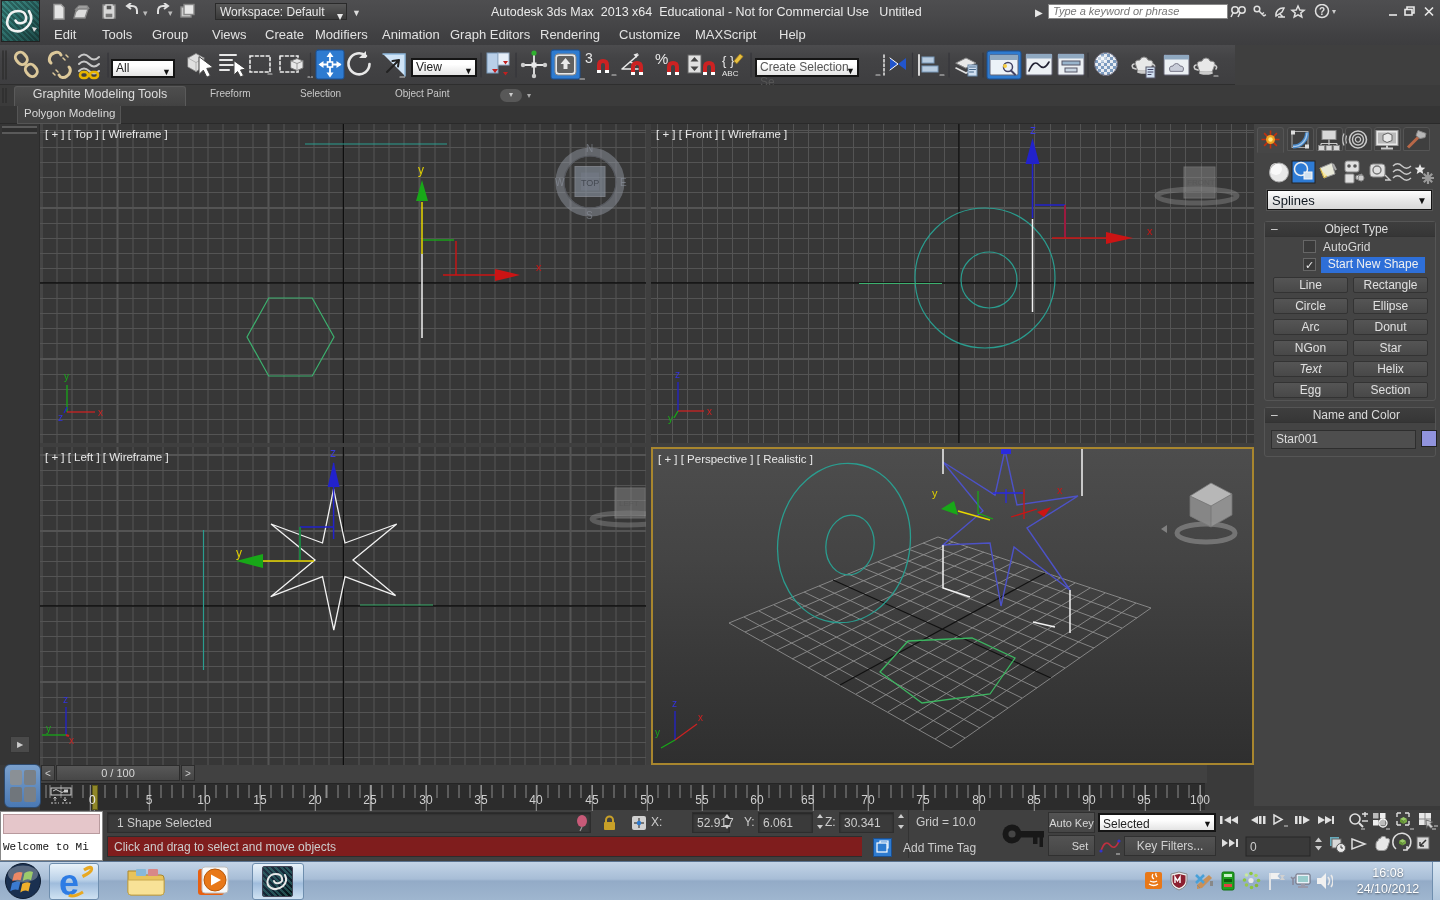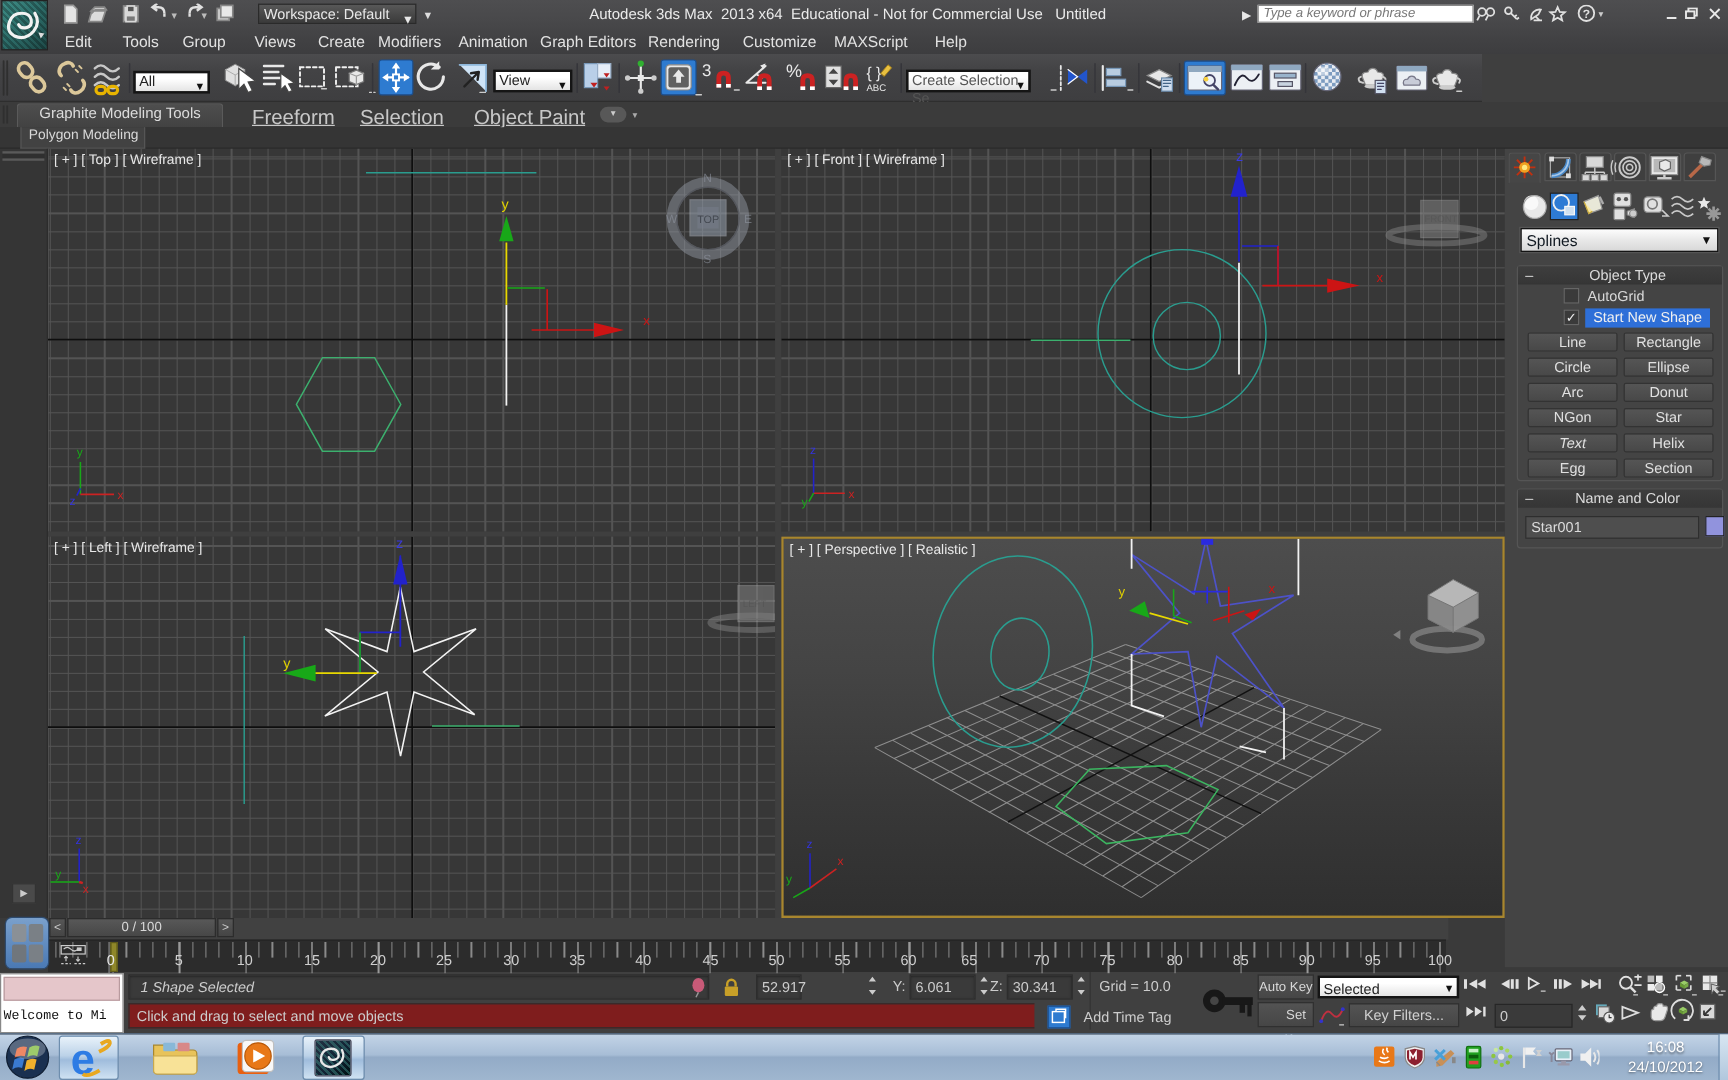--- a/index.html
+++ b/index.html
@@ -17,21 +17,21 @@
 #titletext{left:491px;top:5px;width:600px;height:16px;color:#eaeaea;font-size:12.5px;white-space:nowrap;}
 #searchbox{left:1048px;top:4px;width:180px;height:15px;background:#fff;border:1px solid #888;color:#777;font-style:italic;font-size:11px;padding:0px 4px;}
 
 #toolbar{left:0;top:45px;width:1440px;height:40px;background:linear-gradient(180deg,#4c4c4e 0%,#434345 35%,#3e3e40 100%);border-bottom:1px solid #2e2e2e;}
 #toolbar .dark{position:absolute;right:0;top:0;width:205px;height:40px;background:#3f3f3f;}
 .dd{position:absolute;background:linear-gradient(180deg,#ffffff 30%,#e4e4e4);border:2px solid #151515;color:#222;font-size:12px;padding:0 3px;height:19px;line-height:15px;}
 .dd .arr{position:absolute;right:2px;top:0px;color:#111;font-size:9px;}
 
 #ribbonrow{left:0;top:85px;width:1440px;height:21px;background:#3b3b3b;}
 #polyrow{left:0;top:106px;width:1440px;height:18px;background:#353535;border-bottom:1px solid #2a2a2a;}
-.rtab{position:absolute;color:#c8c8c8;font-size:17px;top:3px;text-decoration:underline;}
+.rtab{position:absolute;color:#c8c8c8;font-size:10px;top:3px;}
 #gmt{left:14px;top:1px;width:172px;height:20px;background:linear-gradient(180deg,#4e4e4e,#424242);border:1px solid #5a5a5a;border-bottom:none;border-radius:3px 3px 0 0;color:#dcdcdc;text-align:center;font-size:12.5px;padding-top:0;}
 #pmtab{left:17px;top:0px;width:104px;height:18px;white-space:nowrap;font-size:11.5px !important;background:#424242;border:1px solid #555;border-top:none;color:#d8d8d8;font-size:12px;padding:1px 0 0 6px;}
 
 #leftstrip{left:0;top:124px;width:40px;height:641px;background:#353535;border-right:1px solid #2c2c2c;}
 .vp{background:
  repeating-linear-gradient(to right,#545454 0 1px,transparent 1px 15.1px),
  repeating-linear-gradient(to bottom,#545454 0 1px,transparent 1px 15.1px),
  #373737;}
 #vpTop{left:40px;top:124px;width:606px;height:319px;background-position:1.5px 0,0 8px,0 0;}
 #vpFront{left:651px;top:124px;width:603px;height:319px;background-position:6px 0,0 8px,0 0;}
@@ -610,37 +610,37 @@
  <div class="abs" style="left:19px;top:22px;width:12px;height:15px;background:#7a8086;border-radius:2px;"></div>
 </div>
 <svg class="abs" style="left:50px;top:787px" width="22" height="18" viewBox="0 0 22 18">
  <rect x="1" y="1" width="20" height="7" fill="none" stroke="#ccc"></rect>
       <path d="M3 4 q3 -3 6 0 t6 0" fill="none" stroke="#ccc"></path>
       <rect x="14" y="2.5" width="4" height="3" fill="#ccc"></rect>
  <path d="M5 10 l0 4 M3.5 11.5 L5 10 l1.5 1.5 M15 14 l0 -4 M13.5 12.5 L15 14 l1.5 -1.5" stroke="#ccc" fill="none"></path>
       <path d="M1 16 h8 M12 16 h9" stroke="#ccc" stroke-dasharray="2 1.5"></path>
 </svg>
 
-<div class="sunk" style="left:107px;top:812px;width:484px;height:21px;padding:3px 0 0 9px;font-style:italic;">1 Shape Selected</div>
+<div class="sunk" style="left:107px;top:812px;width:484px;height:21px;padding:3px 0 0 9px;">1 Shape Selected</div>
 <div class="sunk" style="left:107px;top:836px;width:755px;height:21px;padding:3px 0 0 6px;border-right:none;background:#7f1d1d;box-shadow:none;">Click and drag to select and move objects</div>
 <svg class="abs" style="left:575px;top:814px" width="75" height="18" viewBox="0 0 75 18">
  <ellipse cx="7" cy="7" rx="5" ry="6" fill="#c85a78"></ellipse>
       <path d="M7 13 l-2 4" stroke="#999" stroke-width="1.2"></path>
  <g>
         <rect x="29" y="8" width="11" height="8" rx="1" fill="#c8a028"></rect>
         <path d="M31 8 v-2 a3.5 3.5 0 0 1 7 0 v2" fill="none" stroke="#c8a028" stroke-width="2"></path>
       </g>
  <g transform="translate(57,2)">
         <rect x="0" y="0" width="14" height="14" rx="2" fill="#d0d0d0"></rect>
         <path d="M7 2 v10 M2 7 h10" stroke="#555" stroke-width="1.4"></path>
         <circle cx="7" cy="7" r="2.2" fill="#2e7bd0"></circle>
       </g>
 </svg>
 <div class="abs" style="left:651px;top:815px;color:#ccc;font-size:12px;">X:</div>
-<div class="sunk" style="left:630px;top:812px;width:38px;height:21px;padding:3px 0 0 4px;">52.917</div>
+<div class="sunk" style="left:692px;top:812px;width:38px;height:21px;padding:3px 0 0 4px;">52.917</div>
 <div class="abs" style="left:744px;top:815px;color:#ccc;font-size:12px;">Y:</div>
 <div class="sunk" style="left:758px;top:812px;width:55px;height:21px;padding:3px 0 0 4px;">6.061</div>
 <div class="abs" style="left:825px;top:815px;color:#ccc;font-size:12px;">Z:</div>
 <div class="sunk" style="left:839px;top:812px;width:55px;height:21px;padding:3px 0 0 4px;">30.341</div>
 <svg class="abs" style="left:721px;top:813px" width="12" height="20">
       <path d="M3 5 l3-4 3 4 Z M3 12 l3 4 3-4 Z" fill="#ccc"></path>
     </svg>
 <svg class="abs" style="left:814px;top:813px" width="12" height="20">
       <path d="M3 5 l3-4 3 4 Z M3 12 l3 4 3-4 Z" fill="#ccc"></path>
     </svg>

